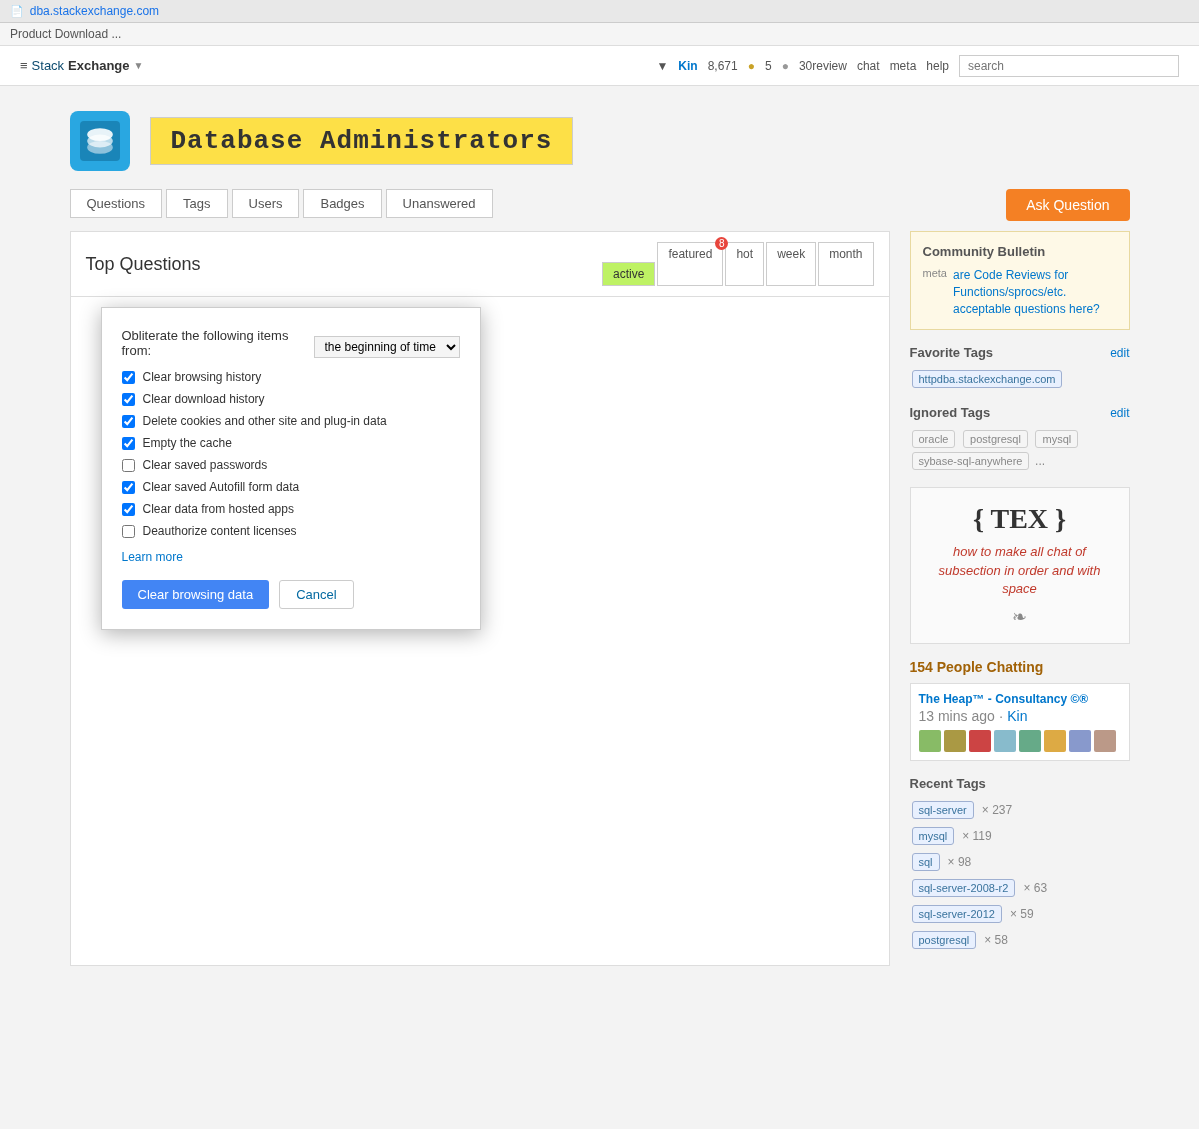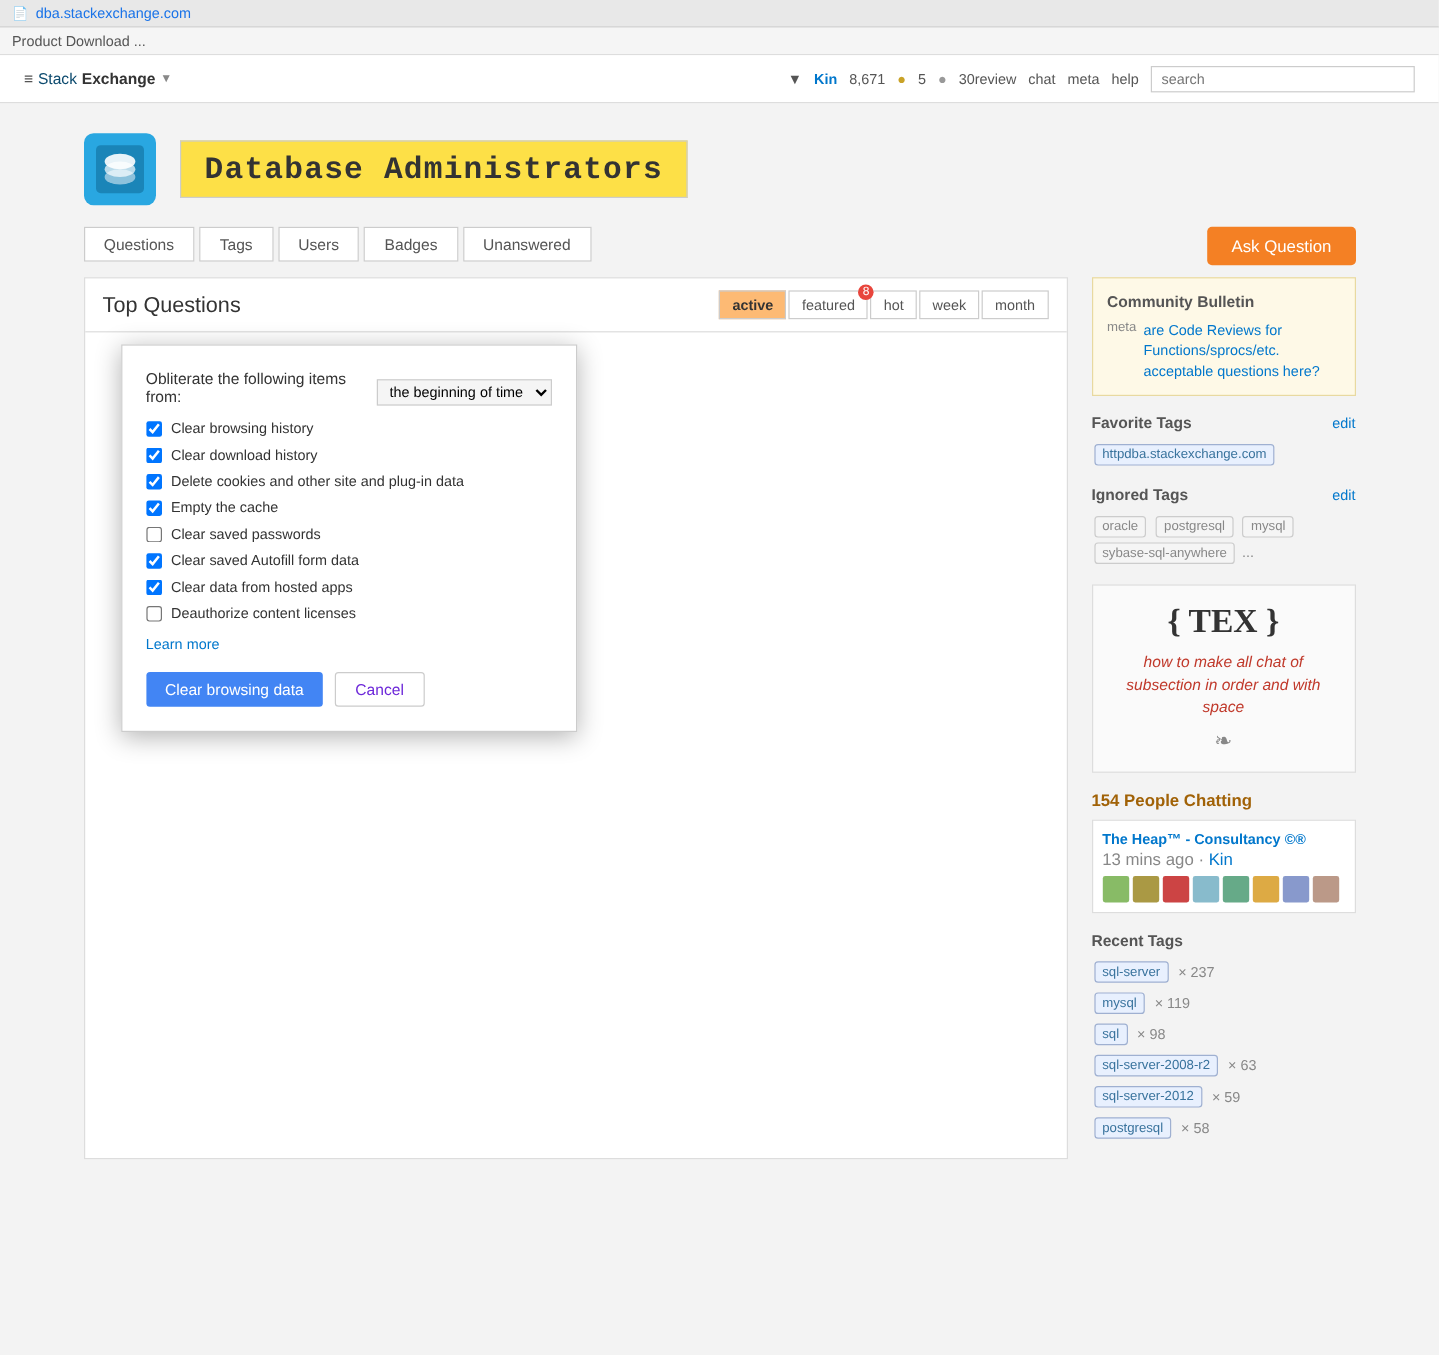--- a/index.html
+++ b/index.html
@@ -180,23 +180,24 @@
     .filter-tab {
       border: 1px solid #ccc;
       padding: 4px 10px;
       background: #fff;
       color: #555;
       font-size: 12px;
       cursor: pointer;
       text-decoration: none;
     }
     .filter-tab.active {
-      background: #fdba74;
+      background: #bef264;
       color: #333;
-      font-weight: bold;
+      font-weight: normal;
+      margin-top: 20px;
     }
     .filter-tab.featured {
       position: relative;
     }
     .filter-badge {
       background: #e8453c;
       color: #fff;
       font-size: 10px;
       border-radius: 10px;
       padding: 1px 4px;
@@ -247,21 +248,21 @@
       background: #4285f4;
       color: #fff;
       border: none;
       padding: 6px 16px;
       font-size: 13px;
       border-radius: 3px;
       cursor: pointer;
     }
     .btn-cancel {
       background: #fff;
-      color: #6d28d9;
+      color: #0369a1;
       border: 1px solid #ccc;
       padding: 6px 16px;
       font-size: 13px;
       border-radius: 3px;
       cursor: pointer;
     }
 
     
     .sidebar {
       width: 220px;

